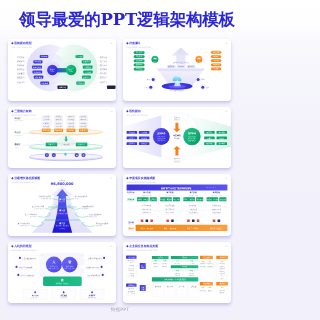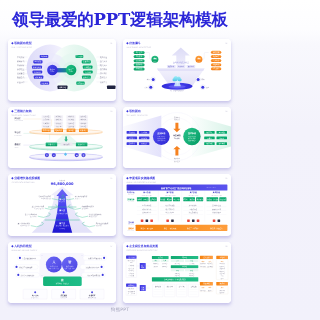--- a/index.html
+++ b/index.html
@@ -1,19 +1,19 @@
 <!DOCTYPE html>
 <html><head>
 <meta charset="utf-8">
 <title>PPT</title>
 <style>
   html,body{margin:0;padding:0;}
   body{width:240px;height:320px;background:linear-gradient(180deg,#ffffff 0%,#fdfdff 9%,#f8f8fd 14%,#f3f2fb 40%,#f2f1fb 100%);
     font-family:"Liberation Sans",sans-serif;overflow:hidden;position:relative;}
-  #page-title{position:absolute;left:0;top:12px;width:240px;text-align:center;
+  #page-title{position:absolute;left:7px;top:12px;width:240px;text-align:center;
     font-family:"DejaVu Serif",serif;font-weight:700;font-size:16.5px;color:#2a25d8;letter-spacing:-0.2px;line-height:1;}
   
   .card{position:absolute;background:#fff;border-radius:4px;
     box-shadow:0 2.2px 3.4px -0.4px rgba(92,84,196,.30);overflow:hidden;}
   .card svg{display:block;width:100%;height:100%;}
   #footer{position:absolute;left:0;top:307px;width:240px;text-align:center;
     font-size:4.6px;color:#a2a2ba;font-family:"DejaVu Sans",sans-serif;letter-spacing:.2px;}
   .c1{left:8px;}
   .c2{left:123px;}
   .r1{top:39px;}

